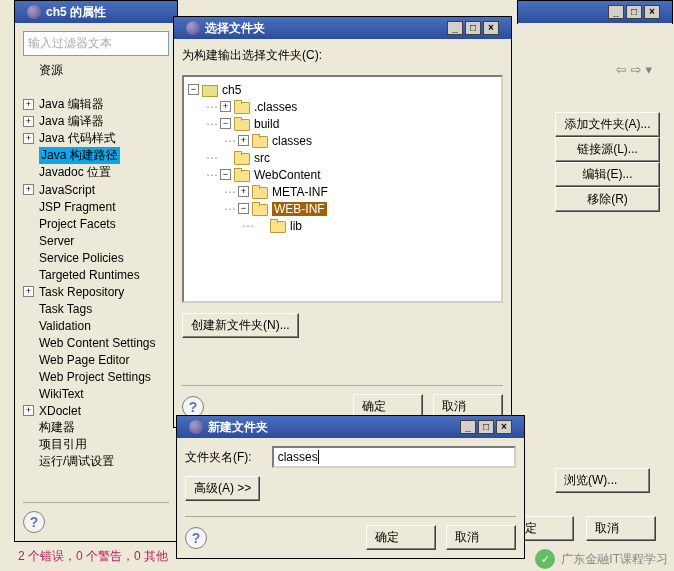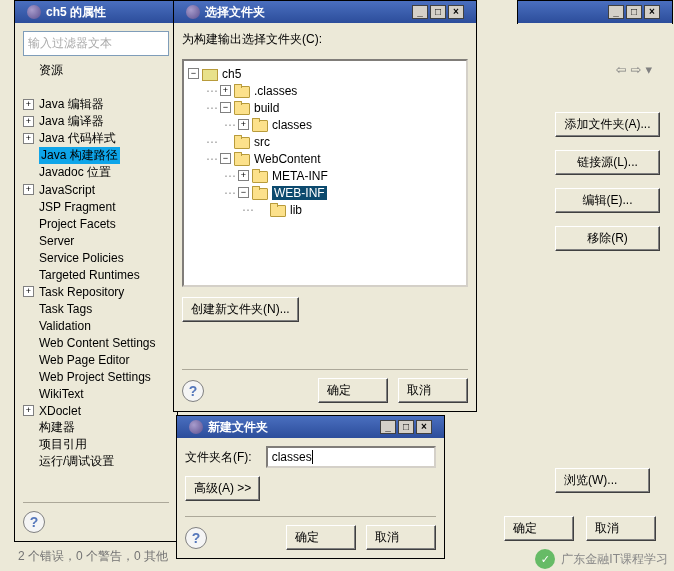--- a/index.html
+++ b/index.html
@@ -16,33 +16,33 @@
 .treebox{border:2px inset #d4d0c8;background:#fff;padding:4px;height:228px;overflow:auto}
 .nd{display:flex;align-items:center;height:17px;white-space:nowrap}
 .exp{width:11px;height:11px;border:1px solid #808080;background:#fff;display:flex;align-items:center;justify-content:center;font-size:9px;line-height:1;margin-right:3px;color:#000}
 .noexp{width:11px;height:11px;margin-right:3px}
 .dots{color:#999;margin-right:2px}
 .fld{width:16px;height:13px;position:relative;margin-right:4px;flex-shrink:0}
 .fld::before{content:"";position:absolute;width:14px;height:10px;background:#fce18b;border:1px solid #b89b3b;top:2px;border-radius:1px}
 .fld::after{content:"";position:absolute;width:6px;height:3px;background:#fce18b;border:1px solid #b89b3b;border-bottom:none;top:0;left:0;border-radius:1px 1px 0 0}
 .prj{width:16px;height:13px;position:relative;margin-right:4px;flex-shrink:0}
 .prj::before{content:"";position:absolute;width:14px;height:10px;background:#e8e18b;border:1px solid #b89b3b;top:2px}
-.sel{background:#0c4a6e;color:#fff;padding:0 2px}
+.sel{background:#a16207;color:#fff;padding:0 2px}
 .selgray{background:#0ea5e9;padding:0 2px}
 .btn{background:#ece9d8;border:1px solid #404040;border-top-color:#fff;border-left-color:#fff;padding:3px 8px;min-width:70px;text-align:left;box-shadow:inset -1px -1px 0 #808080}
 .btnrow{display:flex;gap:10px;justify-content:flex-end;margin-top:8px;align-items:center}
 .help{width:22px;height:22px;border-radius:50%;border:1px solid #808080;display:flex;align-items:center;justify-content:center;color:#5577bb;font-weight:bold;font-size:14px;background:#f5f5f5}
 .lbl{margin-bottom:11px}
-.frow{display:flex;align-items:center;gap:14px;margin-bottom:8px}
+.frow{display:flex;align-items:center;gap:20px;margin-bottom:8px}
 .inp{border:2px inset #d4d0c8;background:#fff;padding:2px 4px;flex:1}
-.side{position:absolute;right:14px;top:112px;display:flex;flex-direction:column;gap:13px}
+.side{position:absolute;right:14px;top:112px;display:flex;flex-direction:column;}
 .side .btn{min-width:105px;text-align:center}
 .nav{position:absolute;right:22px;top:62px;display:flex;gap:4px;align-items:center}
 .nav span{color:#808080;font-size:13px}
-.bottomstat{position:absolute;bottom:6px;left:18px;color:#737373}
+.bottomstat{position:absolute;bottom:6px;left:18px;color:#be185d}
 .wm{position:absolute;bottom:2px;right:6px;display:flex;align-items:center;gap:6px;color:#888;font-size:11px}
 .wmico{width:20px;height:20px;border-radius:50%;background:#66bb66;display:flex;align-items:center;justify-content:center;color:#fff;font-size:11px}
 </style>
 </head>
 <body>
 
 <div class="nav">
   <span>⇦</span>
   <span>⇨</span>
   <span>▾</span>
@@ -188,21 +188,21 @@
           <span class="dots"></span>
           <span>运行/调试设置</span>
         </div>
       </div>
     <div style="border-top:1px solid #aca899;margin-top:6px;padding-top:8px">
       <div class="help">?</div>
     </div>
   </div>
 </div>
 
-<div class="win" style="left:173px;top:0;width:304px;height:412px">
+<div class="win" style="left:173px;top:16px;width:339px;height:412px">
   <div class="tbar">
     <span class="eclipse"></span>
     <span class="ttl">选择文件夹</span>
     <div class="tbtns">
       <div class="tbtn">_</div>
       <div class="tbtn">□</div>
       <div class="tbtn">×</div>
     </div>
   </div>
   <div class="body">
@@ -267,21 +267,21 @@
     </div>
     <div style="flex:1"></div>
     <div style="border-top:1px solid #aca899;margin-top:10px;padding-top:8px" class="btnrow">
       <div class="help" style="margin-right:auto">?</div>
       <div class="btn"><span>确定</span></div>
       <div class="btn"><span>取消</span></div>
     </div>
   </div>
 </div>
 
-<div class="win" style="left:176px;top:415px;width:269px;height:144px">
+<div class="win" style="left:176px;top:415px;width:349px;height:144px">
   <div class="tbar">
     <span class="eclipse"></span>
     <span class="ttl">新建文件夹</span>
     <div class="tbtns">
       <div class="tbtn">_</div>
       <div class="tbtn">□</div>
       <div class="tbtn">×</div>
     </div>
   </div>
   <div class="body">

